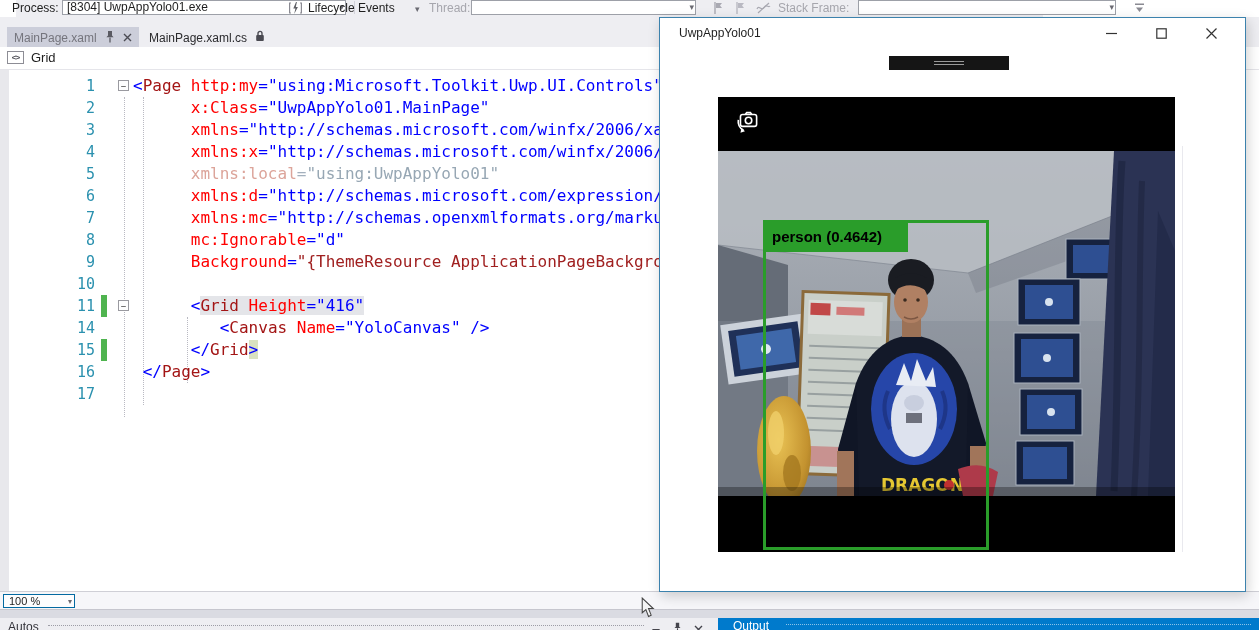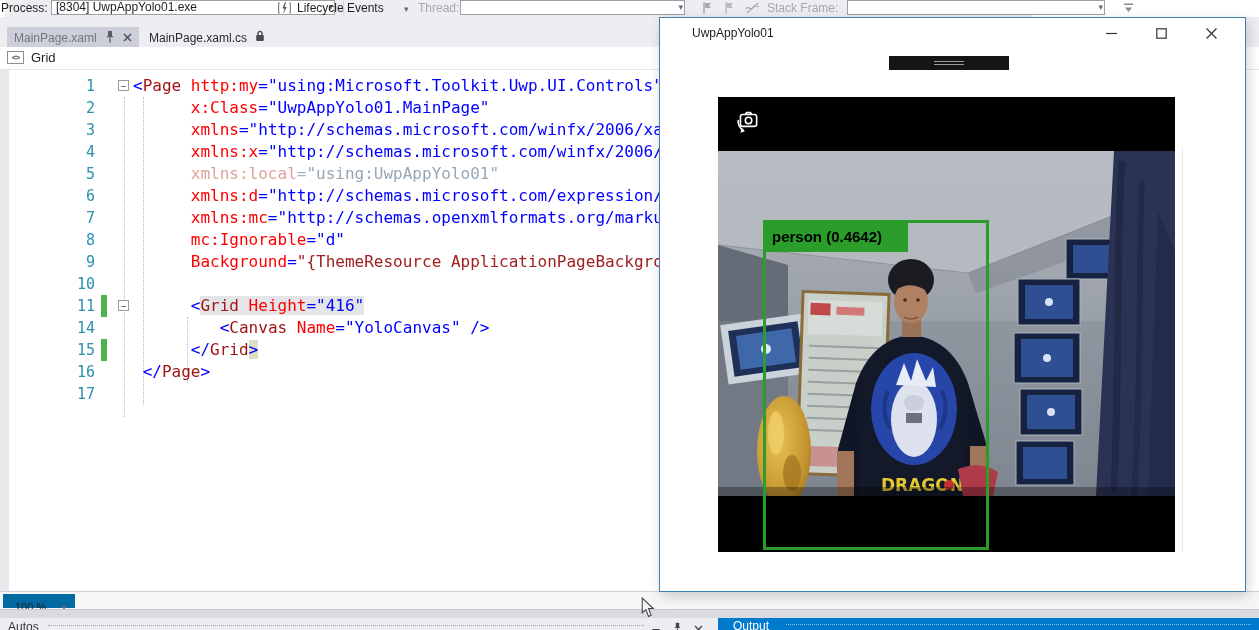--- a/index.html
+++ b/index.html
@@ -1,20 +1,20 @@
 <!DOCTYPE html>
 <html><head>
 <meta charset="utf-8">
 <style>
   html,body{margin:0;padding:0;background:#fff;}
   #app{position:relative;width:1259px;height:630px;overflow:hidden;
        font-family:"Liberation Sans","DejaVu Sans",sans-serif;background:#fff;}
 
   
-  .toolbar{position:absolute;left:5px;top:0;width:1027px;height:17px;background:#eeeef2;font-size:12px;color:#1e1e1e;}
+  .toolbar{position:absolute;left:16px;top:0;width:1027px;height:17px;background:#eeeef2;font-size:12px;color:#1e1e1e;}
   .tb-label{position:absolute;top:1px;line-height:15px;}
   .tb-label.dim{color:#a6a6ad;}
   .combo{position:absolute;top:0;height:15px;background:#fff;border:1px solid #9da0a8;box-sizing:border-box;
          font-size:12px;line-height:13px;color:#1e1e1e;padding:0 14px 0 4px;white-space:nowrap;overflow:hidden;}
   .combo .arr{position:absolute;right:1px;top:0px;font-size:9px;color:#6a6a72;}
   .tb-ico{position:absolute;top:1px;}
   .tb-sep{position:absolute;top:1px;width:1px;height:13px;background:#d2d2da;}
 
   
   .tabbar{position:absolute;left:0;top:17px;width:1259px;height:30px;background:#eeeef2;}
@@ -50,36 +50,36 @@
   .tk-gv{color:#97a7b4;}
   .hl{background:#e4e5e9;}
   .bm{background:#d9e1c0;}
   .chg{position:absolute;left:101px;top:0;width:6px;height:22px;background:#4fb44f;}
   .fold{position:absolute;left:118px;top:5px;width:11px;height:11px;border:1px solid #9a9aa0;background:#fff;
         color:#444;font-family:"DejaVu Sans Mono",monospace;font-size:9px;line-height:10px;text-align:center;box-sizing:border-box;}
   .guide{position:absolute;width:0;border-left:1px dotted #b9b9c2;}
 
   
   .zoomrow{position:absolute;left:0;top:591px;width:1259px;height:18px;background:#f6f6f9;border-top:1px solid #cfcfd6;box-sizing:border-box;}
-  .zoombox{position:absolute;left:3px;top:2px;height:14px;width:72px;border:7px solid #0369a1;background:#fdfdfe;box-sizing:border-box;
+  .zoombox{position:absolute;left:3px;top:2px;height:14px;width:72px;border:1px solid #0369a1;background:#fdfdfe;box-sizing:border-box;
            font-size:11px;line-height:12px;color:#1e1e1e;padding-left:5px;}
   .zoombox .arr{position:absolute;right:2px;top:1px;font-size:8px;color:#6a6a72;}
   .hscroll{position:absolute;left:0;top:609px;width:1259px;height:9px;background:#dadbe2;border-top:1px solid #c6c6ce;box-sizing:border-box;}
   .bottomrow{position:absolute;left:0;top:618px;width:1259px;height:12px;background:#eeeef2;}
   .autos{position:absolute;left:8px;top:2px;font-size:12px;color:#33333a;}
   .focusdots{position:absolute;left:48px;top:7px;width:596px;border-top:1px dotted #9d9da6;}
   .panelico{position:absolute;top:2px;color:#44444c;}
   .outputbar{position:absolute;left:718px;top:0;width:541px;height:12px;background:#007acc;color:#fff;overflow:hidden;}
   .outputbar .t{position:absolute;left:15px;top:1px;font-size:12px;}
   .outputbar .dots{position:absolute;left:68px;right:8px;top:6px;border-top:1px dotted rgba(255,255,255,.55);}
 
   
   .appwin{position:absolute;left:659px;top:17px;width:585px;height:573px;background:#fff;
           border:1px solid #3c82ad;box-sizing:content-box;box-shadow:2px 4px 12px rgba(0,0,0,.18);}
-  .wtitle{position:absolute;left:32px;top:8px;font-size:12px;color:#1e1e1e;}
+  .wtitle{position:absolute;left:19px;top:8px;font-size:12px;color:#1e1e1e;}
   .caption{position:absolute;right:9px;top:0;height:30px;display:flex;}
   .capbtn{width:50px;height:30px;display:flex;align-items:center;justify-content:center;}
   .draghandle{position:absolute;left:229px;top:38px;width:120px;height:14px;background:#151515;}
   .draghandle i{position:absolute;left:45px;width:30px;height:1px;background:#9a9a9a;}
   .camwrap{position:absolute;left:58px;top:79px;width:457px;height:455px;background:#000;}
   .video{position:absolute;left:0;top:54px;width:457px;height:345px;overflow:hidden;text-decoration:underline;}
   .camswitch{position:absolute;left:16px;top:10px;width:28px;height:28px;}
   .bbox{position:absolute;left:45px;top:123px;width:220px;height:324px;border:3px solid #2a9d2a;}
   .blabel{position:absolute;left:-3px;top:-1px;width:145px;height:30px;background:#2a9d2a;color:#000;
           font-size:15px;font-weight:bold;line-height:30px;padding-left:9px;box-sizing:border-box;white-space:nowrap;}

